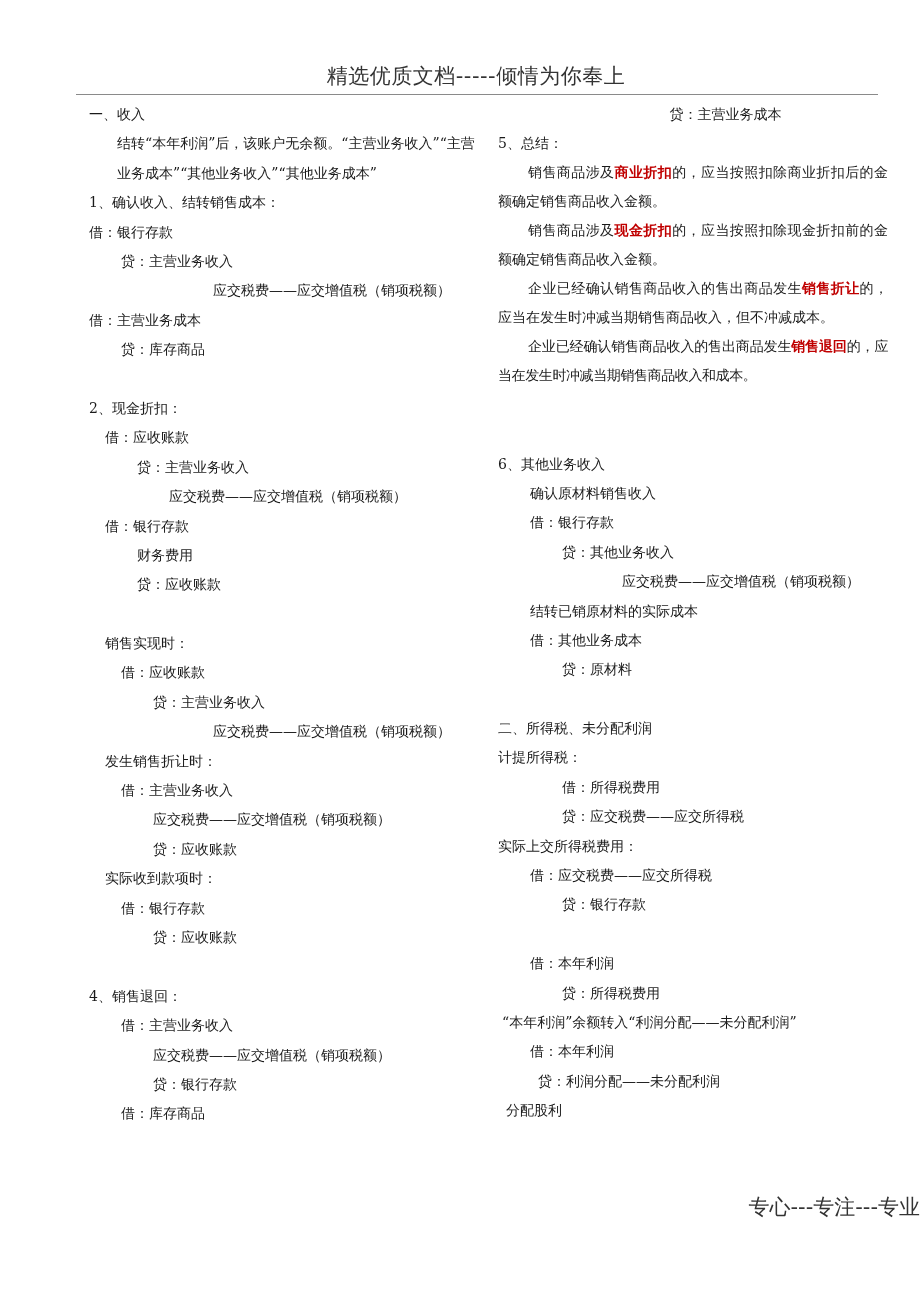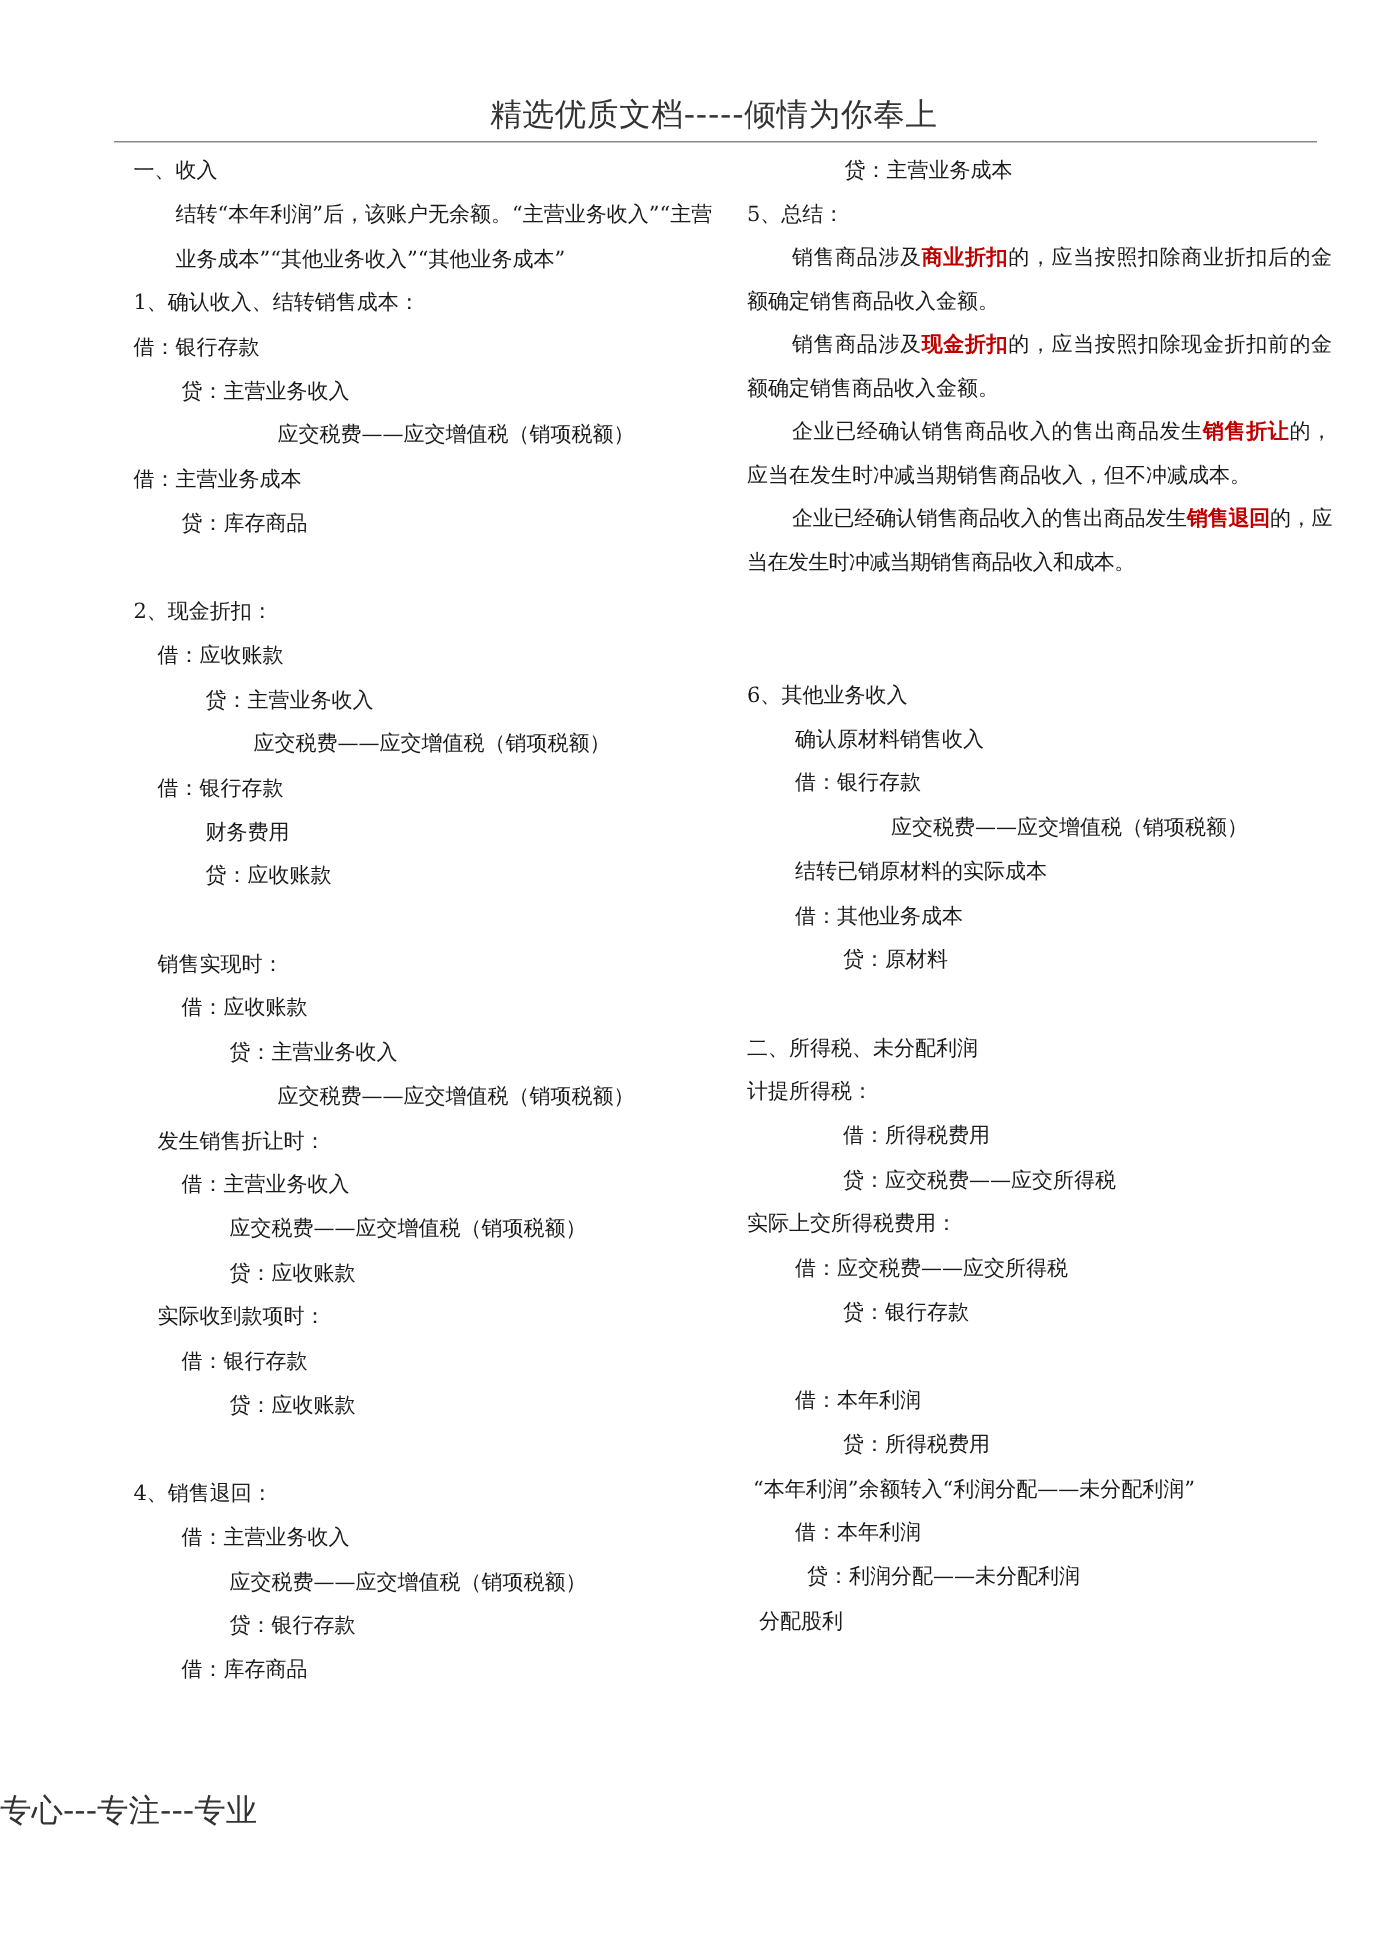--- a/index.html
+++ b/index.html
@@ -32,21 +32,21 @@
       top: 94px;
       width: 802px;
       height: 0;
       border-top: 1.5px solid #8a8a8a;
     }
     .page-footer {
       position: absolute;
       left: 0;
       top: 1193px;
       width: 920px;
-      text-align: left;
+      text-align: right;
       font-size: 21px;
       color: #333;
       font-family: "DejaVu Sans", "Liberation Sans", sans-serif;
     }
     .col {
       position: absolute;
       top: 100px;
       font-size: 14px;
     }
     .col-left { left: 89px; width: 390px; }
@@ -66,21 +66,21 @@
       text-indent: 30px;
       text-align: justify;
       font-family: Liberation Mono, monospace;
     }
     .blank { height: 29.4px; }
     .i1 { padding-left: 16px; }
     .i2 { padding-left: 32px; }
     .i3 { padding-left: 48px; }
     .i4 { padding-left: 64px; }
     .i5 { padding-left: 80px; }
-    .i6 { padding-left: 96px; }
+    .i6 { padding-left: 96px; text-align: center; }
     .bold { font-weight: normal; }
     .red { color: #c00000; font-weight: bold; }
   </style>
 </head>
 <body>
 
 <div class="page-header">精选优质文档-----倾情为你奉上</div>
 <div class="header-rule"></div>
 
 <div class="col col-left">
@@ -141,20 +141,21 @@
     <span>企业已经确认销售商品收入的售出商品发生</span><span class="red">销售退回</span><span>的，应当在发生时冲减当期销售商品收入和成本。</span>
   </div>
   <div class="blank"></div>
   <div class="blank"></div>
 
   <div class="line">
     <span>6、</span><span class="bold">其他业务收入</span>
   </div>
   <div class="line i2">确认原材料销售收入</div>
   <div class="line i2">借：银行存款</div>
+  <div class="line i4">贷：其他业务收入</div>
   <div class="line i6">应交税费——应交增值税（销项税额）</div>
   <div class="line i2">结转已销原材料的实际成本</div>
   <div class="line i2">借：其他业务成本</div>
   <div class="line i4">贷：原材料</div>
   <div class="blank"></div>
 
   <div class="line">二、所得税、未分配利润</div>
   <div class="line">计提所得税：</div>
   <div class="line i4">借：所得税费用</div>
   <div class="line i4">贷：应交税费——应交所得税</div>

